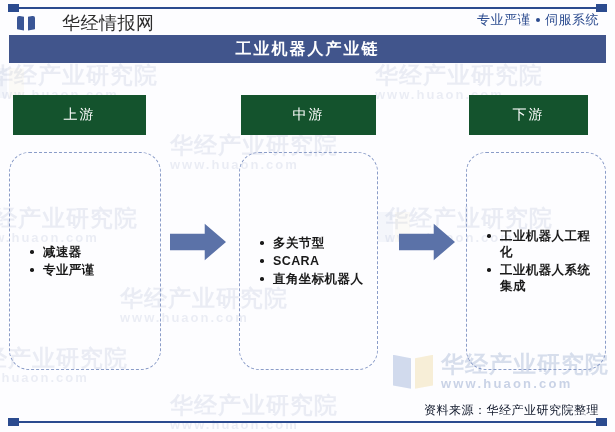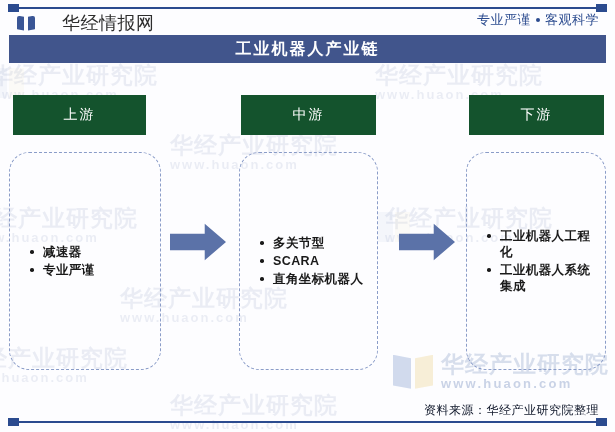--- a/index.html
+++ b/index.html
@@ -371,37 +371,37 @@
     <div class="brand">
       <span class="brand-logo">
         <span class="l"></span>
           <span class="r"></span>
       </span>
       <span class="brand-name">华经情报网</span>
     </div>
     <div class="tagline">
       <span>专业严谨</span>
       <span class="dot"></span>
-      <span>客观科学</span>
+      <span>伺服系统</span>
     </div>
   </div>
 
   <div class="title-bar">
     <span class="title-text">工业机器人产业链</span>
   </div>
 
   <div class="diagram">
 
     <div class="stage-head" style="left:13px; top:95px; width:133px;">
       <span class="lbl">上游</span>
     </div>
     <div class="stage-head" style="left:241px; top:95px; width:135px;">
       <span class="lbl">中游</span>
     </div>
-    <div class="stage-head" style="left:469px; top:95px; width:135px;">
+    <div class="stage-head" style="left:469px; top:95px; width:119px;">
       <span class="lbl">下游</span>
     </div>
 
     <div class="stage-card" style="left:9px; top:152px; width:152px; height:218px;">
       <ul>
         <li>减速器</li>
         <li>专业严谨</li>
       </ul>
     </div>
 

